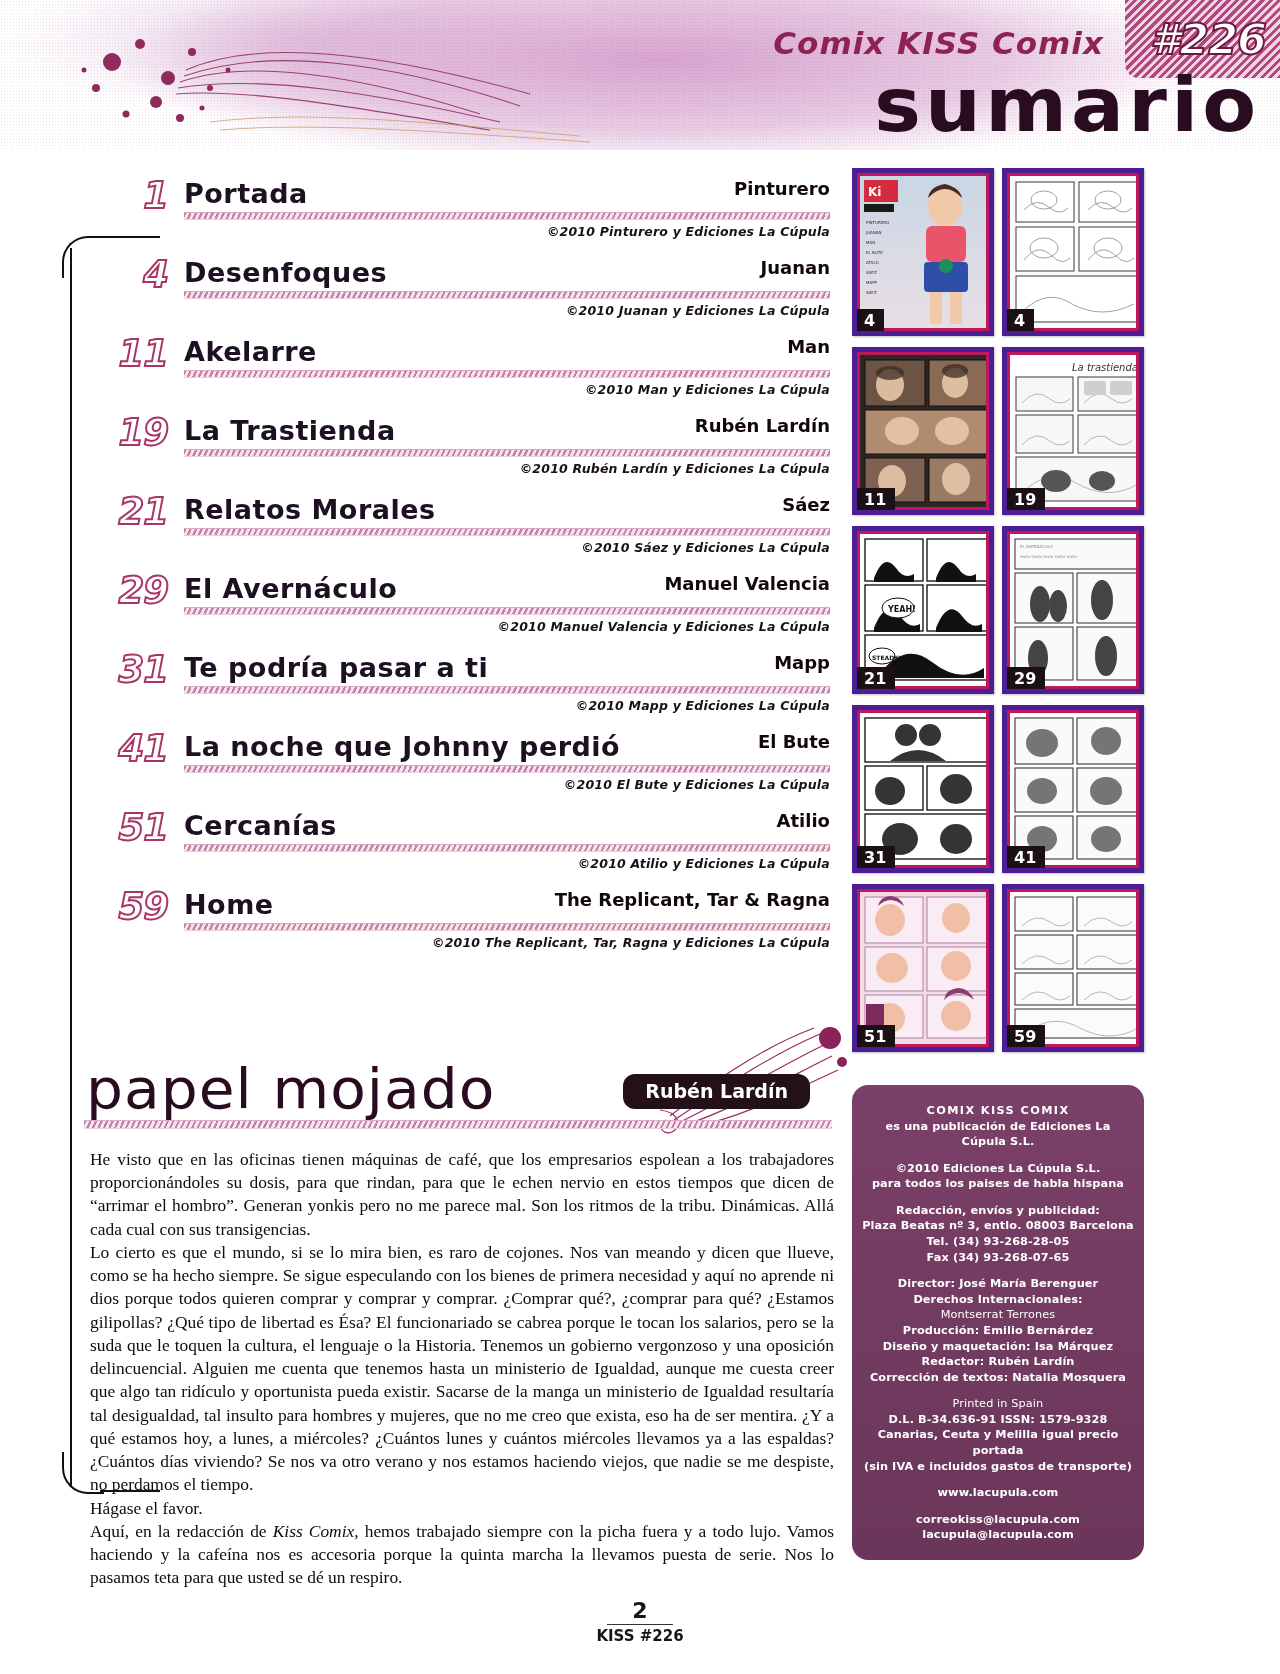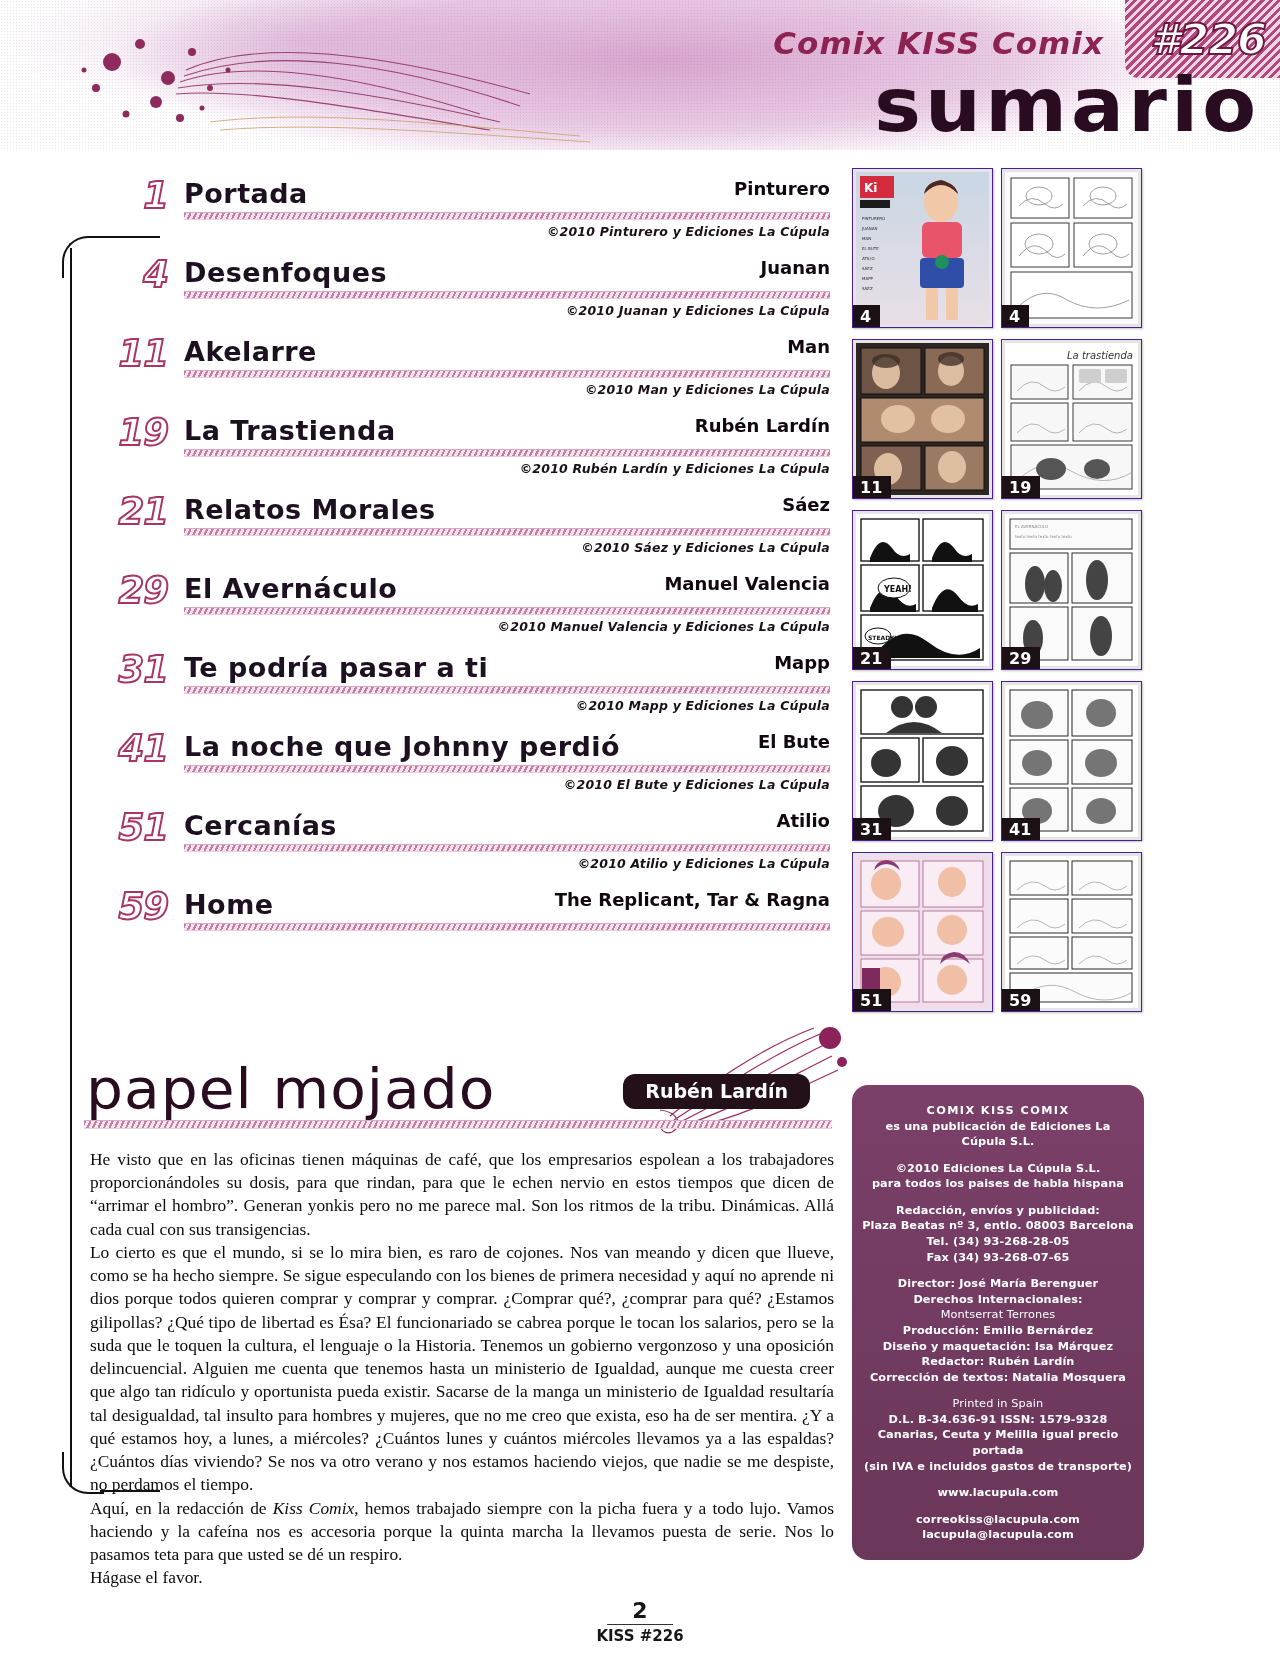--- a/index.html
+++ b/index.html
@@ -140,21 +140,21 @@
     text-align:justify;
   }
   .article p{margin:0;text-indent:0;}
   .article em{font-style:italic;}
 
   
   .thumbs{position:absolute;left:852px;top:168px;width:292px;}
   .thumb-row{display:flex;gap:8px;margin-bottom:11px;}
   .thumb{
     position:relative;width:139px;height:158px;
-    background:#e5e5e5;border:1px solid #4c1d95;
+    background:#be185d;border:5px solid #4c1d95;
     box-shadow:1px 1px 2px rgba(0,0,0,.25);
     overflow:hidden;
   }
   .thumb-inner{position:absolute;inset:3px;overflow:hidden;}
   .thumb-badge{
     position:absolute;left:-2px;bottom:-2px;
     background:#1b1014;color:#fff;
     font-size:16px;font-weight:bold;
     padding:2px 9px 3px 9px;
     font-family:"DejaVu Sans", sans-serif;
@@ -354,20 +354,21 @@
   </div>
 
   <div class="toc-row">
     <div class="toc-num">59</div>
     <div class="toc-body">
       <div class="toc-line">
         <span class="toc-title">Home</span>
         <span class="toc-author">The Replicant, Tar &amp; Ragna</span>
       </div>
       <div class="toc-rule"></div>
+      <div class="toc-copy">©2010 The Replicant, Tar, Ragna y Ediciones La Cúpula</div>
     </div>
   </div>
 
 </div>
 
 <div class="pm-block">
   <div class="pm-word">papel mojado</div>
   <svg class="pm-flourish" viewBox="0 0 220 110">
     <g stroke="#9c2a60" fill="none" stroke-width="1.2">
       <path d="M30 96 C70 70 120 34 176 10"></path>
@@ -380,22 +381,22 @@
     <circle cx="186" cy="14" r="11" fill="#8b2259"></circle>
     <circle cx="198" cy="38" r="5" fill="#8b2259"></circle>
   </svg>
   <div class="pm-author-tab">Rubén Lardín</div>
   <div class="pm-rule"></div>
 </div>
 
 <div class="article">
   <p>He visto que en las oficinas tienen máquinas de café, que los empresarios espolean a los trabajadores proporcionándoles su dosis, para que rindan, para que le echen nervio en estos tiempos que dicen de “arrimar el hombro”. Generan yonkis pero no me parece mal. Son los ritmos de la tribu. Dinámicas. Allá cada cual con sus transigencias.</p>
   <p>Lo cierto es que el mundo, si se lo mira bien, es raro de cojones. Nos van meando y dicen que llueve, como se ha hecho siempre. Se sigue especulando con los bienes de primera necesidad y aquí no aprende ni dios porque todos quieren comprar y comprar y comprar. ¿Comprar qué?, ¿comprar para qué? ¿Estamos gilipollas? ¿Qué tipo de libertad es Ésa? El funcionariado se cabrea porque le tocan los salarios, pero se la suda que le toquen la cultura, el lenguaje o la Historia. Tenemos un gobierno vergonzoso y una oposición delincuencial. Alguien me cuenta que tenemos hasta un ministerio de Igualdad, aunque me cuesta creer que algo tan ridículo y oportunista pueda existir. Sacarse de la manga un ministerio de Igualdad resultaría tal desigualdad, tal insulto para hombres y mujeres, que no me creo que exista, eso ha de ser mentira. ¿Y a qué estamos hoy, a lunes, a miércoles? ¿Cuántos lunes y cuántos miércoles llevamos ya a las espaldas? ¿Cuántos días viviendo? Se nos va otro verano y nos estamos haciendo viejos, que nadie se me despiste, no perdamos el tiempo.</p>
+  <p>Hágase el favor.</p>
   <p>Aquí, en la redacción de <em>Kiss Comix</em>, hemos trabajado siempre con la picha fuera y a todo lujo. Vamos haciendo y la cafeína nos es accesoria porque la quinta marcha la llevamos puesta de serie. Nos lo pasamos teta para que usted se dé un respiro.</p>
-  <p>Hágase el favor.</p>
 </div>
 
 <div class="thumbs">
 
   <div class="thumb-row">
     <div class="thumb">
       <div class="thumb-inner">
         <svg viewBox="0 0 133 152" width="133" height="152">
           <defs>
             <linearGradient id="g1" x1="0" y1="0" x2="0" y2="1">

